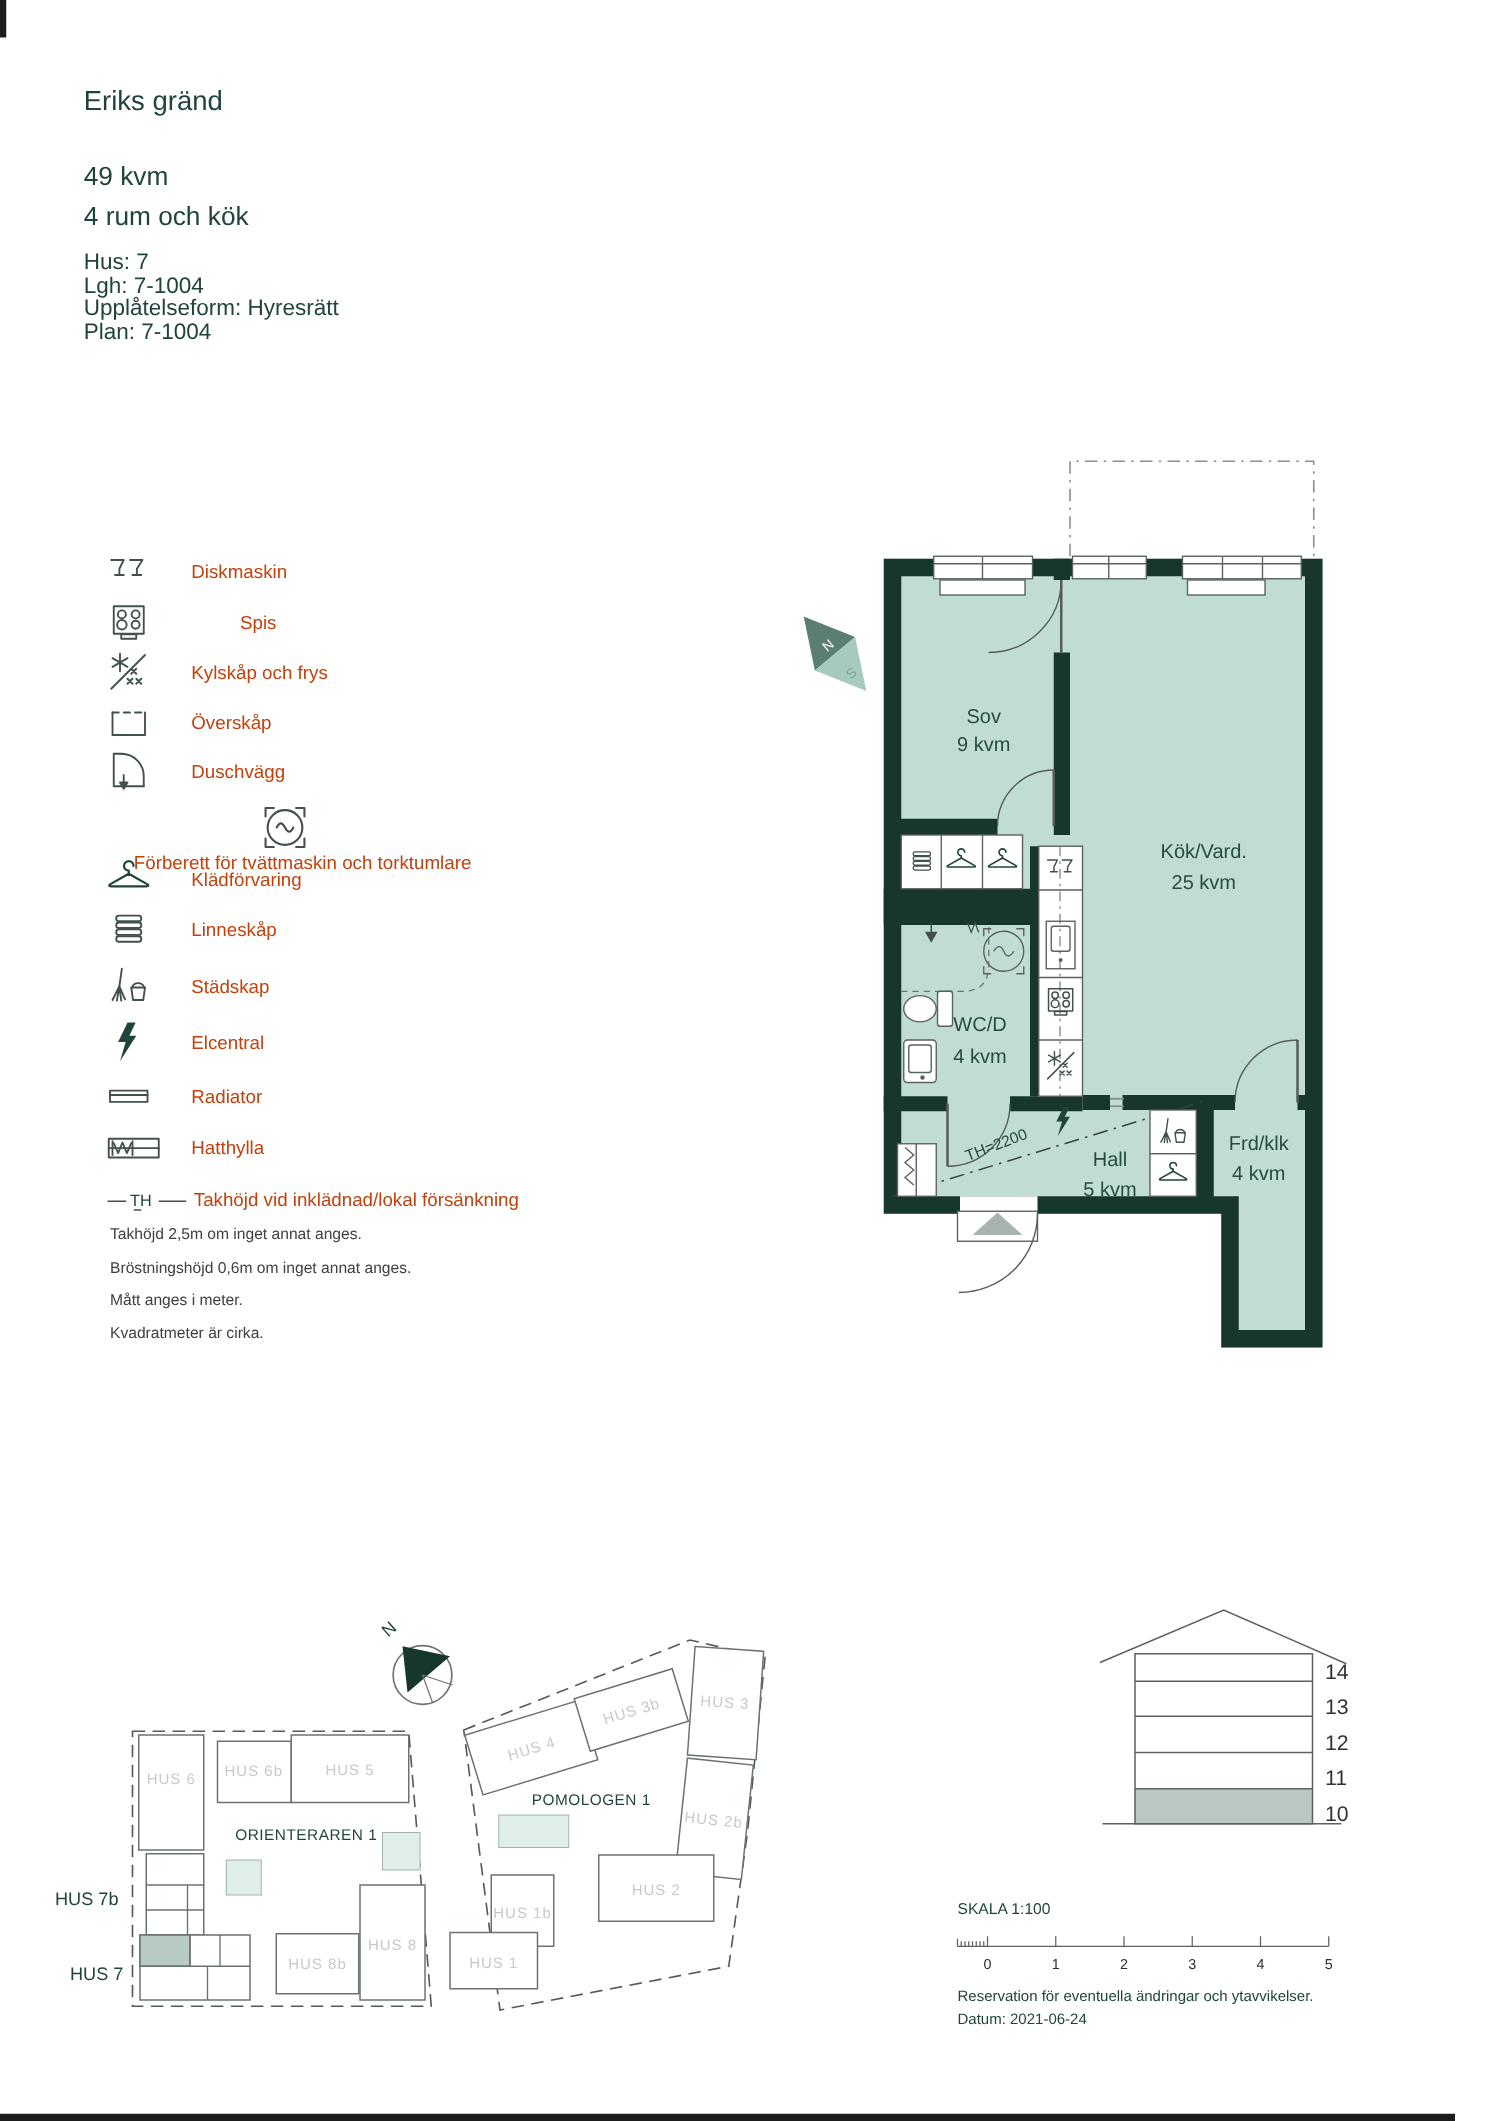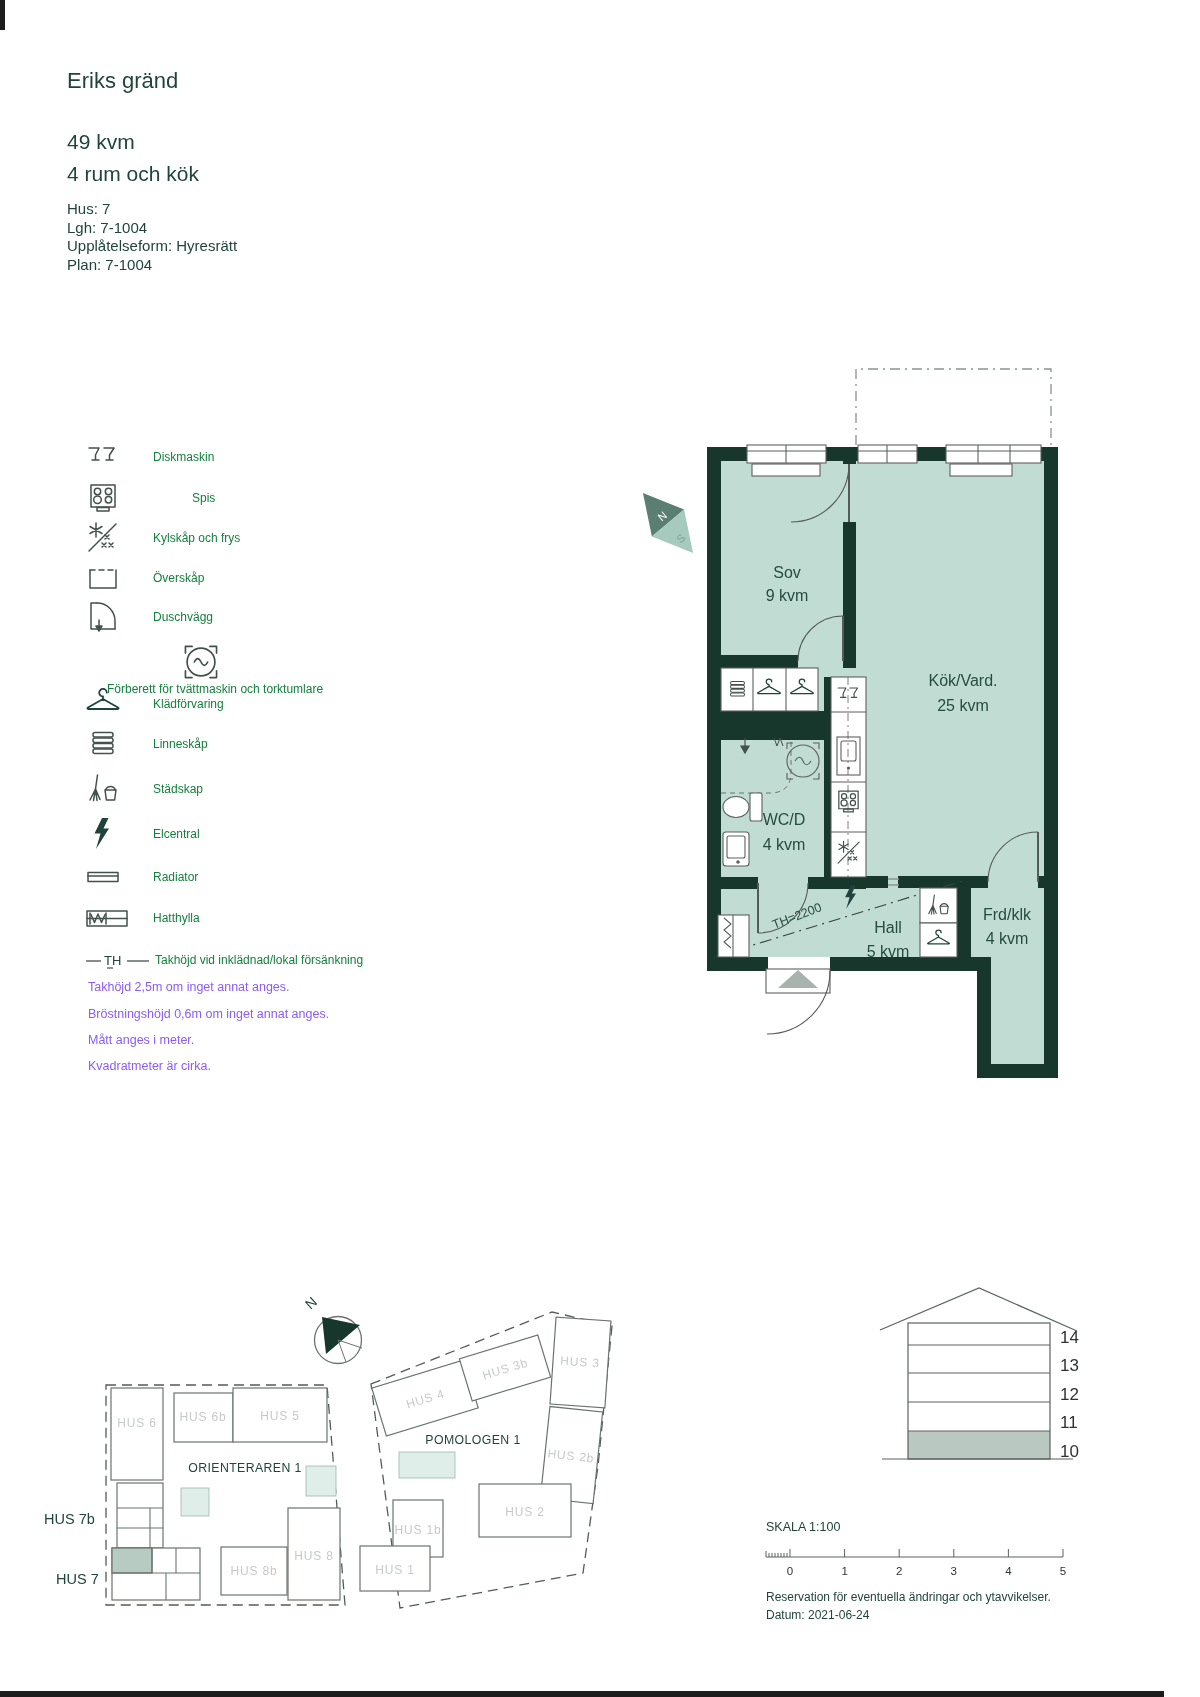--- a/index.html
+++ b/index.html
@@ -1,25 +1,25 @@
 <!DOCTYPE html>
 <html><head>
 <meta charset="utf-8">
 <style>
   html,body{margin:0;padding:0;background:#ffffff;}
   .page{position:relative;width:1164px;height:1697px;background:#fff;overflow:hidden;
         font-family:"Liberation Sans",sans-serif;color:#20443b;}
   .abs{position:absolute;}
   .title{font-size:22px;}
   .subtitle{font-size:21px;line-height:32px;}
-  .info{font-size:15px;line-height:18.5px;}
+  .info{font-size:18px;line-height:18.5px;}
   .legend-row{position:absolute;left:85px;display:flex;align-items:center;height:40px;}
   .legend-ic{width:46px;display:flex;justify-content:flex-start;align-items:center;}
-  .legend-label{margin-left:22px;font-size:12px;color:#15803d;white-space:nowrap;}
-  .note{position:absolute;left:88px;font-size:12.5px;color:#8b5cf6;white-space:nowrap;}
+  .legend-label{margin-left:22px;font-size:15px;color:#c2410c;white-space:nowrap;}
+  .note{position:absolute;left:88px;font-size:12.5px;color:#404040;white-space:nowrap;}
   svg{display:block;}
   svg text{font-family:"Liberation Sans",sans-serif;}
   .room-label{font-size:16px;fill:#274d43;}
   .small-label{font-size:12.5px;fill:#274d43;}
   .gray-label{font-size:12px;fill:#c6cac8;letter-spacing:0.8px;}
   .dark-label{font-size:12.3px;fill:#20443b;letter-spacing:0.4px;}
   .hus-side{font-size:14.5px;fill:#20443b;}
   .floor-num{font-size:17px;fill:#2e3330;}
   .tick-num{font-size:11.5px;fill:#2e3330;}
   .foot-text{font-size:12px;fill:#20443b;}

